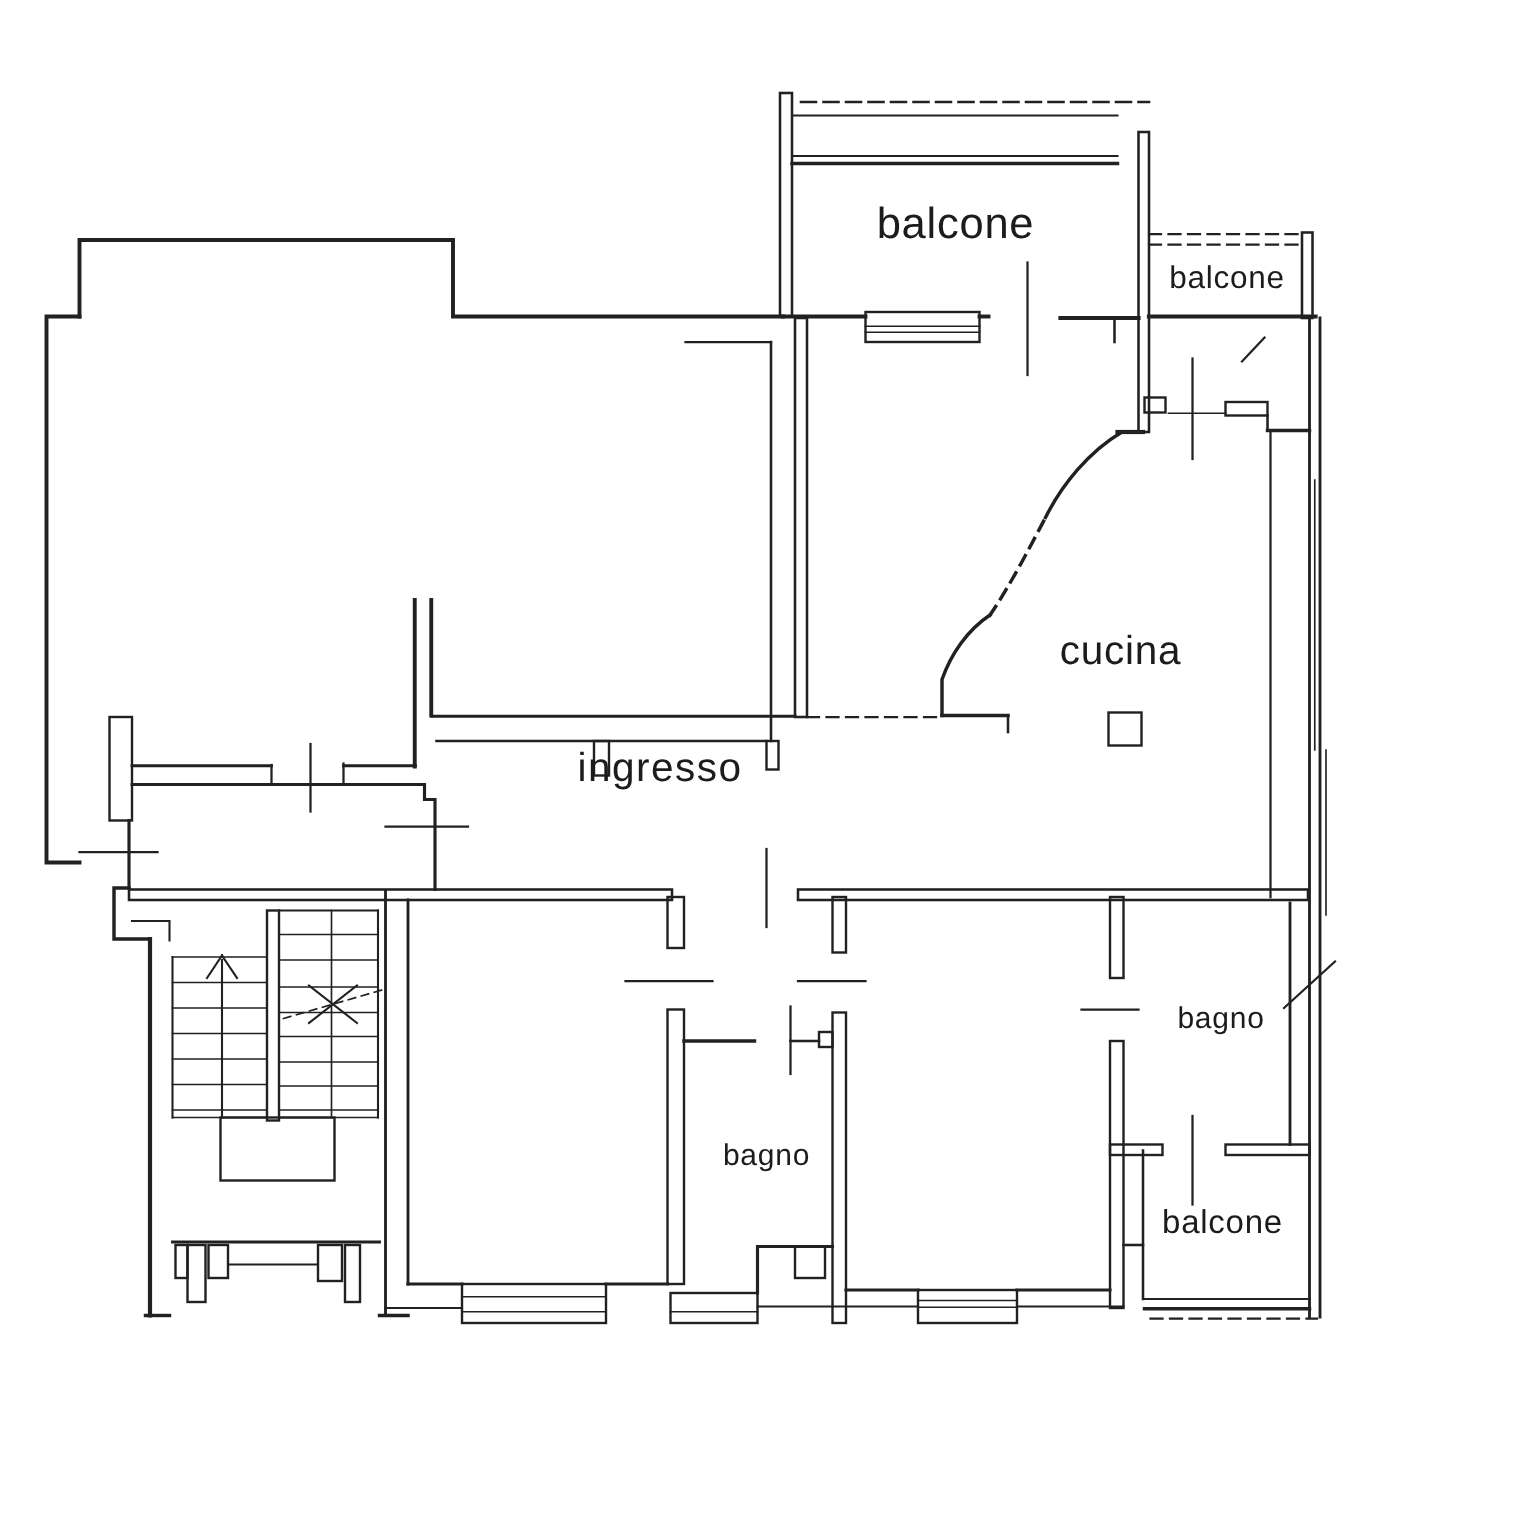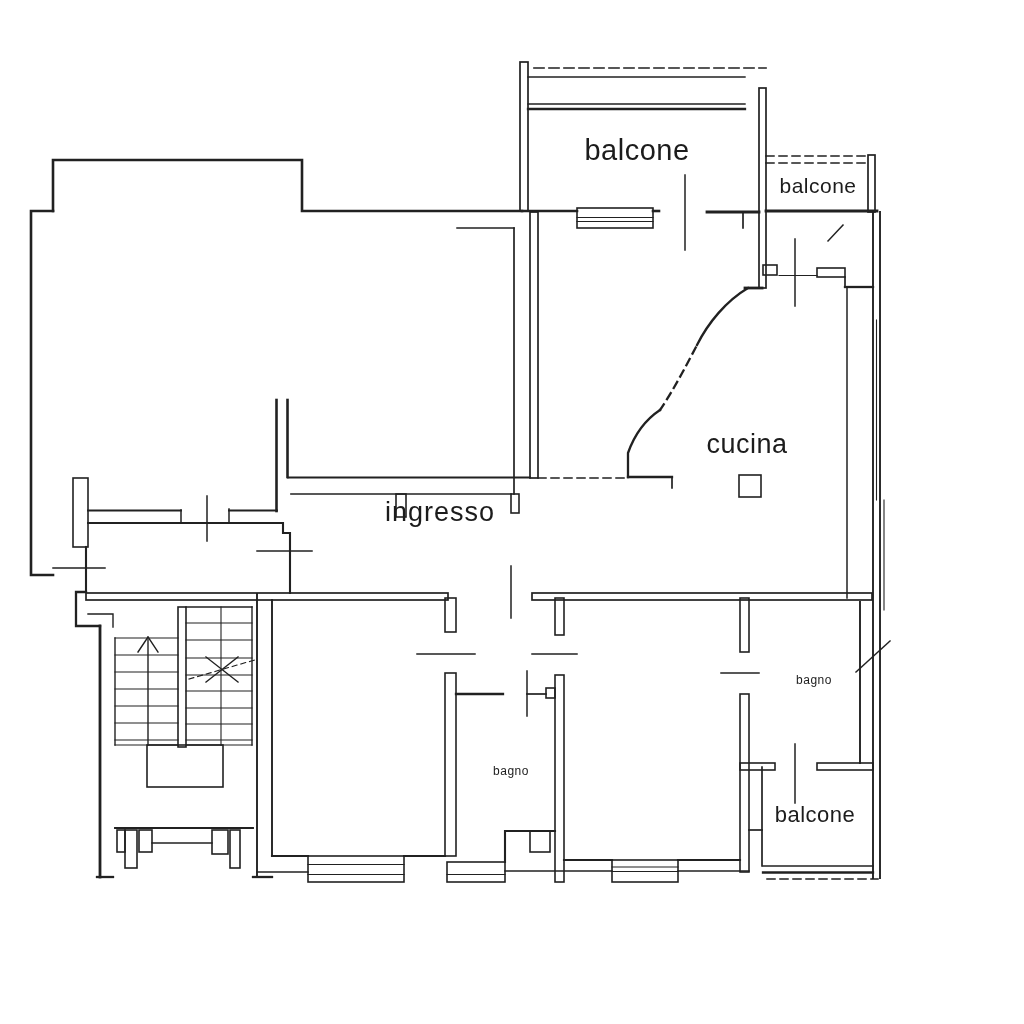--- a/index.html
+++ b/index.html
@@ -10,21 +10,21 @@
   .w11{stroke-width:1.1px;} .w14{stroke-width:1.4px;} .w15{stroke-width:1.5px;}
   .w17{stroke-width:1.7px;} .w19{stroke-width:1.9px;} .w21{stroke-width:2.1px;}
   .w23{stroke-width:2.3px;} .w26{stroke-width:2.6px;} .w28{stroke-width:2.8px;}
   .wallrect{fill:#ffffff;stroke-width:1.7px;}
   .boxrect{fill:#ffffff;stroke-width:1.6px;}
   .lbl{position:absolute;transform:translate(-50%,-50%);color:#1c1c1c;white-space:nowrap;
        letter-spacing:0.5px;}
   .lbl-big{font-size:29px;}
   .lbl-med{font-size:27px;}
   .lbl-ingresso{font-size:27px;letter-spacing:1px;}
-  .lbl-small{font-size:12px;}
+  .lbl-small{font-size:20px;}
   .lbl-balsmall{font-size:21px;}
   .lbl-balbr{font-size:22px;}
 </style>
 </head>
 <body>
 
 <div id="stage">
 
   <svg id="plan-svg" width="1024" height="1024" viewBox="0 0 1024 1024">
 
@@ -205,21 +205,21 @@
       <path class="w14" d="M152,843 H212"></path>
       <rect class="boxrect" x="212" y="830" width="16" height="24"></rect>
       <rect class="boxrect" x="230" y="830" width="10" height="38"></rect>
     </g>
   </svg>
 
   <span class="lbl lbl-big" style="left:637px;top:150px;">balcone</span>
 
   <span class="lbl lbl-balsmall" style="left:818px;top:186px;">balcone</span>
 
-  <span class="lbl lbl-med" style="left:747px;top:444px;">cucina</span>
+  <span class="lbl lbl-med" style="left:747px;top:434px;">cucina</span>
 
   <span class="lbl lbl-ingresso" style="left:440px;top:512px;">ingresso</span>
 
   <span class="lbl lbl-small" style="left:814px;top:680px;">bagno</span>
 
   <span class="lbl lbl-small" style="left:511px;top:771px;">bagno</span>
 
   <span class="lbl lbl-balbr" style="left:815px;top:815px;">balcone</span>
 </div>
 

